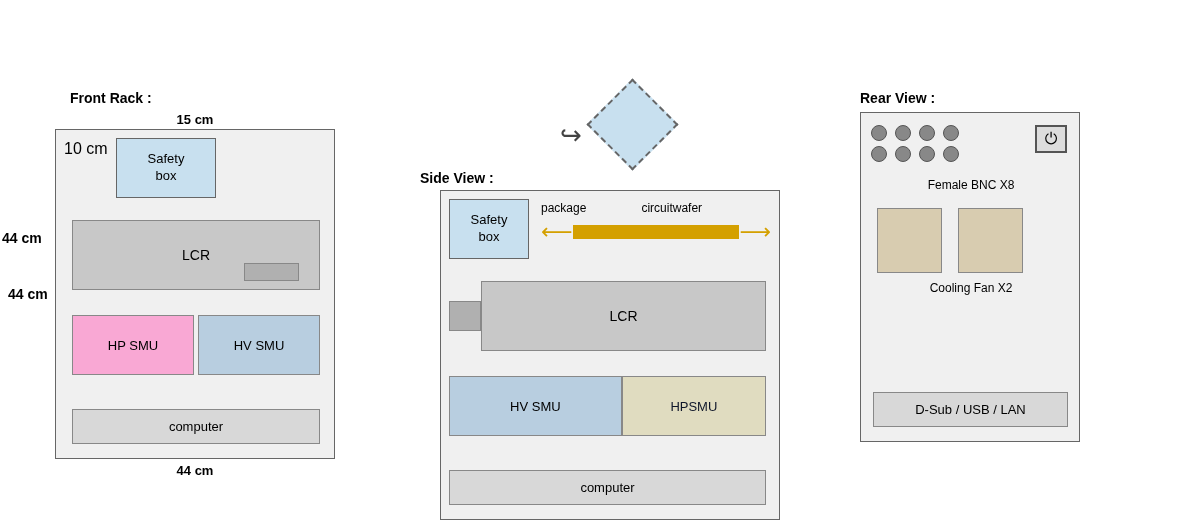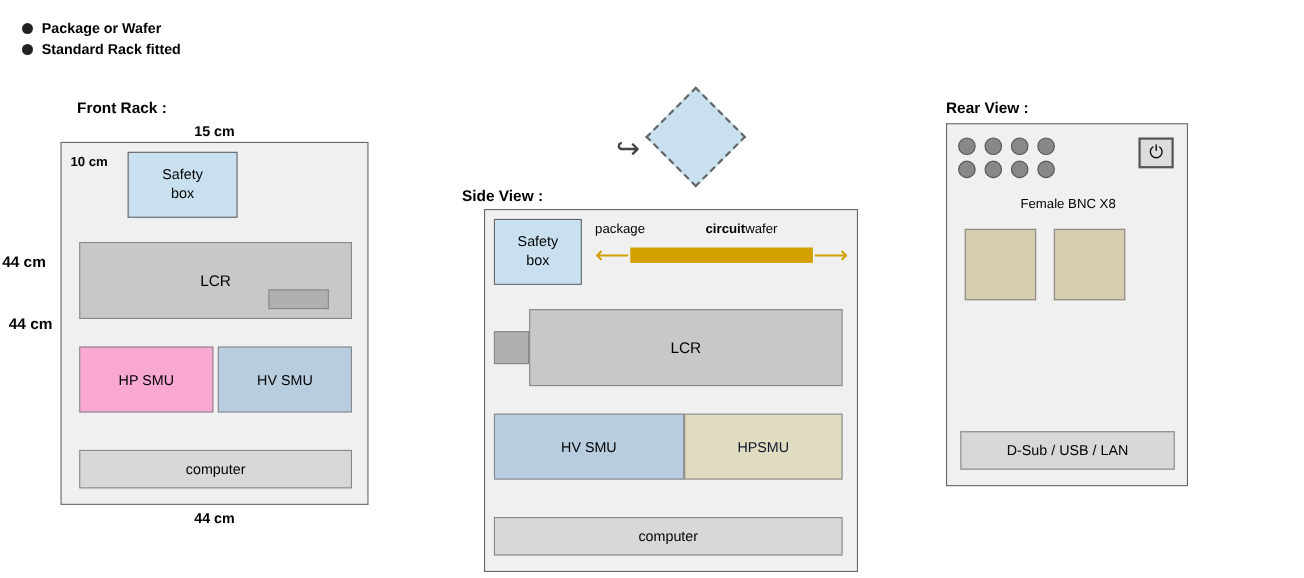--- a/index.html
+++ b/index.html
@@ -77,22 +77,22 @@
       background: #f0f0f0;
       width: 280px;
       height: 330px;
       position: relative;
       padding: 10px;
     }
     .front-10cm-label {
       position: absolute;
       left: 8px;
       top: 10px;
-      font-weight: bold;
-      font-size: 12px;
+      font-weight: normal;
+      font-size: 16px;
     }
     .safety-box-front {
       position: absolute;
       top: 8px;
       left: 60px;
       width: 100px;
       height: 60px;
       border: 1.5px solid #666;
       background: #c8e0ef;
       display: flex;
@@ -379,30 +379,20 @@
       top: 230px;
       font-weight: bold;
       font-size: 14px;
     }
   </style>
 </head>
 <body>
 
 <div class="page-container">
 
-  <div class="legend">
-    <div class="legend-item">
-      <div class="bullet"></div>
-      <span>Package or Wafer</span>
-    </div>
-    <div class="legend-item">
-      <div class="bullet"></div>
-      <span>Standard Rack fitted</span>
-    </div>
-  </div>
 
   <div class="left-44cm">44 cm</div>
 
   <div class="views-container">
 
     <div class="front-view-wrap">
       <div class="view-label">Front Rack :</div>
       <div class="dim-label-top">15 cm</div>
       <div class="front-main-box">
         <div class="dim-label-left">44 cm</div>
@@ -447,21 +437,21 @@
 
       <div class="side-main-box">
 
         <div class="safety-box-side">
           <span>Safety<br>box</span>
         </div>
 
         <div style="position:absolute; top:10px; left:100px; right:8px;">
           <div style="display:flex; align-items:flex-end; margin-bottom:4px; font-size:12px;">
             <span>package</span>
-            <span style="margin-left:55px;font-weight:bold;">circuit</span>
+            <span style="margin-left:55px;">circuit</span>
             <span style="">wafer</span>
           </div>
           <div style="display:flex; align-items:center;">
             <span style="font-size:22px; color:#d4a000; margin-right:0;">⟵</span>
             <div style="height:14px; background:#d4a000; flex:1;"></div>
             <span style="font-size:22px; color:#d4a000; margin-left:0;">⟶</span>
           </div>
         </div>
 
         <div class="lcr-side-stub"></div>
@@ -507,20 +497,21 @@
 
         <div class="power-icon">⏻</div>
 
         <div class="female-bnc-label">Female BNC X8</div>
 
         <div class="cooling-fans-row">
           <div class="fan-box"></div>
           <div class="fan-box"></div>
         </div>
 
+        <div class="cooling-fan-label">Cooling Fan X2</div>
 
         <div class="dsub-box">
           <span>D-Sub / USB / LAN</span>
         </div>
       </div>
     </div>
 
   </div>
 
 </div>

